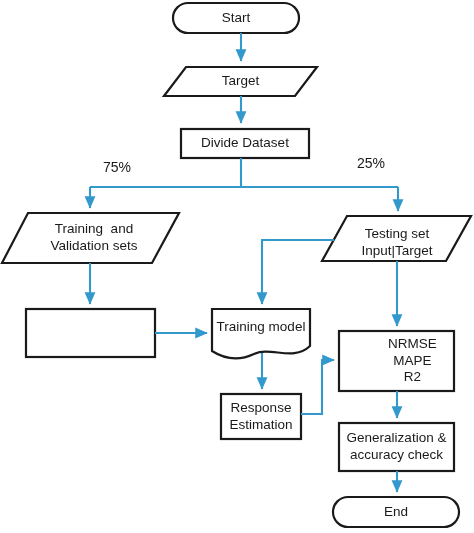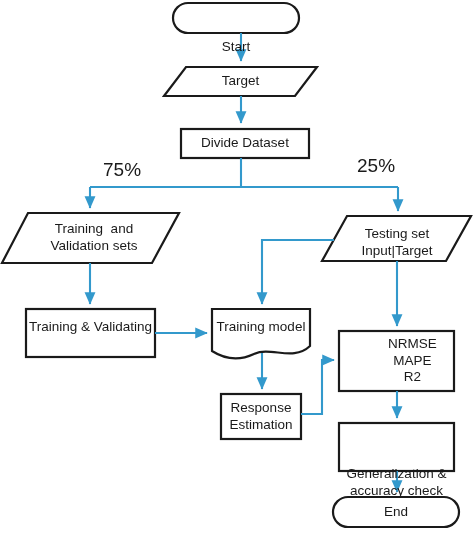--- a/index.html
+++ b/index.html
@@ -31,21 +31,21 @@
     text-align: center;
     color: #1a1a1a;
     font-size: 13.5px;
     line-height: 1.25;
     pointer-events: none;
     white-space: pre;
   }
   .branch-label {
     position: absolute;
     color: #1a1a1a;
-    font-size: 19px;
+    font-size: 14px;
     line-height: 1;
   }
 </style>
 </head>
 <body>
 
 <div id="canvas">
 
   <svg id="flow-svg" viewBox="0 0 474 533">
     <defs>
@@ -106,21 +106,21 @@
       <path d="M262,353 L262,389" marker-end="url(#arrowhead)"></path>
 
       <path d="M301,414 L322,414 L322,360 L334,360" marker-end="url(#arrowhead)"></path>
 
       <path d="M397,391 L397,418" marker-end="url(#arrowhead)"></path>
 
       <path d="M397,471 L397,492" marker-end="url(#arrowhead)"></path>
     </g>
   </svg>
 
-  <div class="node-label" style="left:172px; top:2px; width:128px; height:33px;margin-top:29px;">
+  <div class="node-label" style="left:172px; top:2px; width:128px; height:33px;">
     <span>Start</span>
   </div>
 
   <div class="node-label" style="left:163px; top:66px; width:155px; height:31px;">
     <span>Target</span>
   </div>
 
   <div class="node-label" style="left:180px; top:128px; width:130px; height:31px;justify-content:center;">
     <span>Divide Dataset</span>
   </div>
@@ -128,40 +128,37 @@
   <div class="node-label" style="left:14px; top:212px; width:160px; height:52px;">
     <span>Training  and
 Validation sets</span>
   </div>
 
   <div class="node-label" style="left:330px; top:219px; width:134px; height:47px;">
     <span>Testing set
 Input|Target</span>
   </div>
 
-  <div class="node-label" style="left:25px; top:308px; width:131px; height:38px;">
-    <span>Training &amp; Validating</span>
-  </div>
 
   <div class="node-label" style="left:211px; top:308px; width:100px; height:38px;">
     <span>Training model</span>
   </div>
 
   <div class="node-label" style="left:338px; top:330px; width:117px; height:62px;padding-left:16px;">
     <span>NRMSE
 MAPE
 R2</span>
   </div>
 
   <div class="node-label" style="left:220px; top:393px; width:82px; height:47px;">
     <span>Response
 Estimation</span>
   </div>
 
-  <div class="node-label" style="left:338px; top:422px; width:117px; height:50px;margin-top:36px;">
+  <div class="node-label" style="left:338px; top:422px; width:117px; height:50px;">
     <span>Generalization &amp;
 accuracy check</span>
   </div>
 
   <div class="node-label" style="left:332px; top:496px; width:128px; height:32px;">
     <span>End</span>
   </div>
 
   <div class="branch-label" style="left:103px; top:160px;">75%</div>
 

